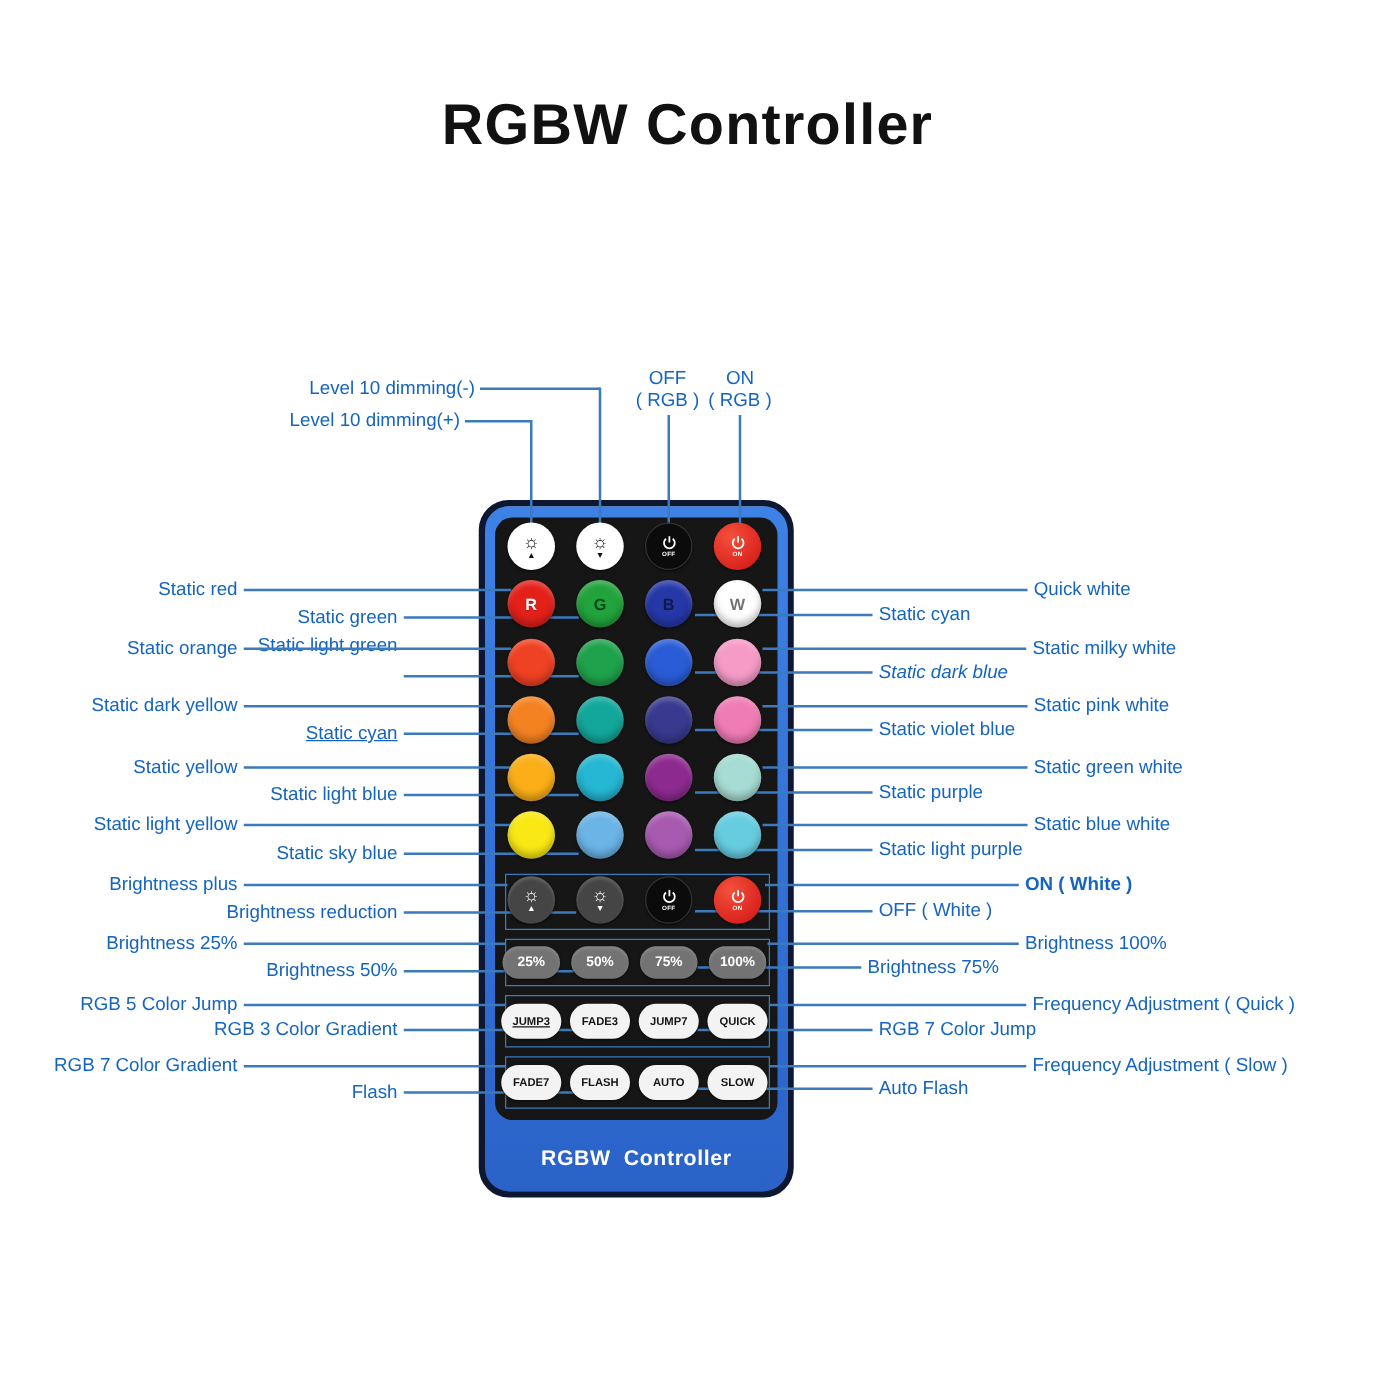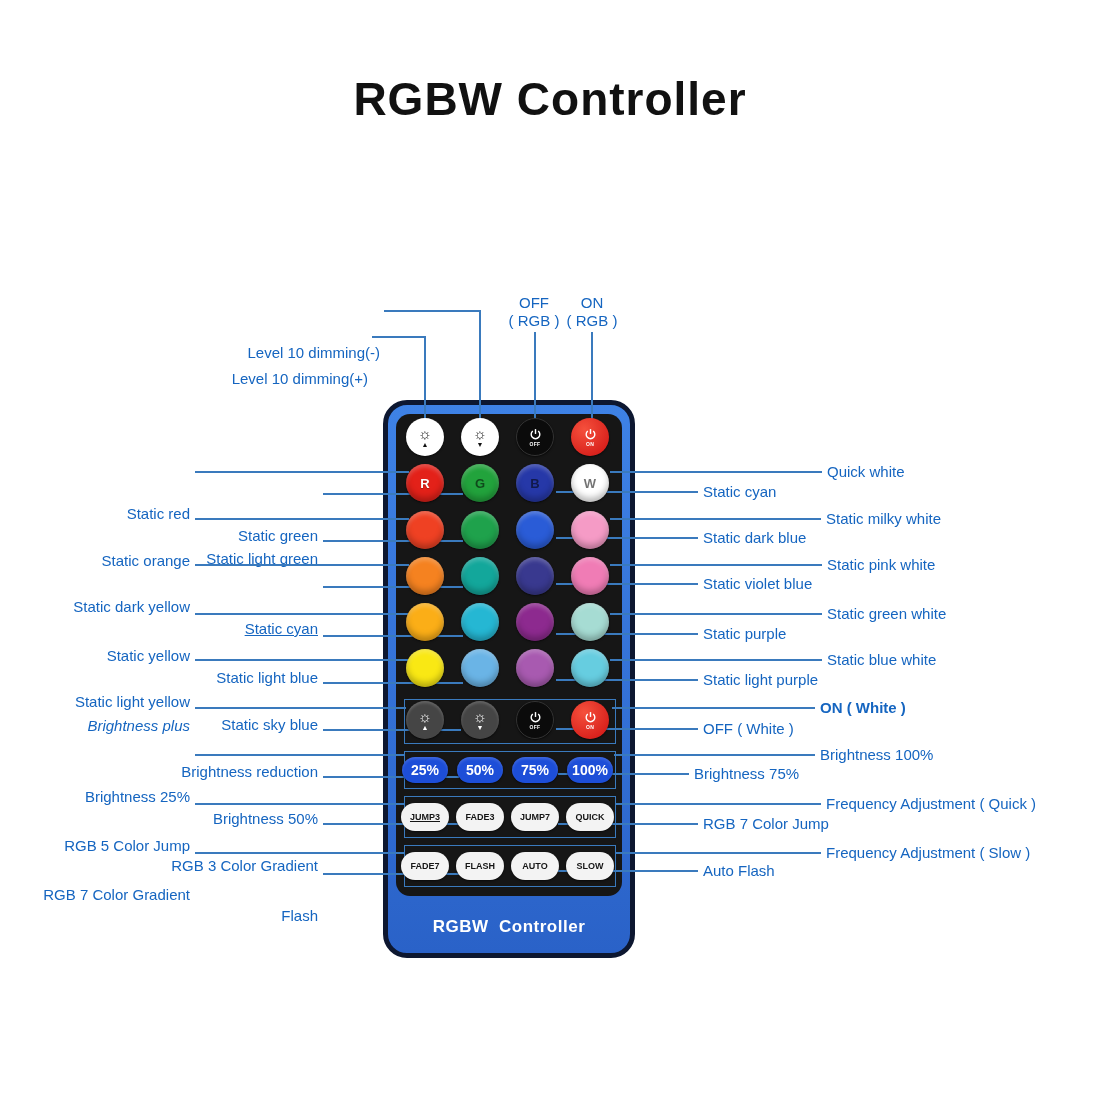--- a/index.html
+++ b/index.html
@@ -1,21 +1,21 @@
 <!DOCTYPE html>
 <html><head>
 <meta charset="utf-8">
 <style>
   html,body{margin:0;padding:0;background:#fff;}
   .stage{position:relative;width:1100px;height:1100px;background:#ffffff;overflow:hidden;
          font-family:"Liberation Sans",sans-serif;}
   .title{position:absolute;top:72px;left:0;width:100%;text-align:center;
          font-size:46px;font-weight:800;color:#111;letter-spacing:1px;}
   .lbl{position:absolute;font-size:15px;color:#1565c0;line-height:22px;white-space:nowrap;}
-  .lbl.r{text-align:right;margin-top:42px;}
+  .lbl.r{text-align:right;}
   .lbl.c{text-align:center;white-space:normal;}
   .hline{position:absolute;height:1.5px;background:#3a7abd;z-index:2;}
   .vline{position:absolute;width:1.5px;background:#3a7abd;z-index:2;}
   .box{position:absolute;border:1.5px solid #3a7abd;z-index:2;box-sizing:border-box;}
   .remote{position:absolute;left:383px;top:400px;width:252px;height:558px;box-sizing:border-box;
           background:linear-gradient(180deg,#3e82e6,#2a62c8);border:5px solid #0d1730;border-radius:24px;}
   .panel{position:absolute;left:8px;top:9px;width:226px;height:482px;background:#161616;border-radius:14px;}
   .brand{position:absolute;left:0;bottom:16px;width:100%;text-align:center;color:#fff;
          font-size:17px;font-weight:bold;white-space:pre;letter-spacing:.5px;}
   .btn{position:absolute;display:flex;align-items:center;justify-content:center;z-index:3;box-sizing:border-box;}
@@ -26,21 +26,21 @@
   .col{flex-direction:column;}
   .white-btn{background:#fff;box-shadow:0 1px 2px rgba(0,0,0,.6);}
   .gray-btn{background:#454545;box-shadow:inset 0 2px 3px rgba(255,255,255,.18),0 1px 2px rgba(0,0,0,.6);}
   .black-btn{background:#0b0b0b;border:1px solid #333;box-shadow:0 1px 2px rgba(0,0,0,.6);}
   .red-btn{background:radial-gradient(circle at 35% 30%,#f5503c,#cf1212);box-shadow:0 1px 2px rgba(0,0,0,.6);}
   .sun{font-size:15px;line-height:14px;}
   .arr{font-size:7px;line-height:7px;}
   .white-btn .sun,.white-btn .arr{color:#111;}
   .gray-btn .sun,.gray-btn .arr{color:#fff;}
   .pwtxt{font-size:5px;font-weight:bold;color:#fff;line-height:5px;margin-top:1px;letter-spacing:.3px;}
-  .pill{width:46px;height:26px;border-radius:13px;background:#1d4ed8;color:#fff;font-size:14px;font-weight:bold;
+  .pill{width:46px;height:26px;border-radius:13px;background:#737373;color:#fff;font-size:11px;font-weight:bold;
         box-shadow:inset 0 2px 3px rgba(255,255,255,.15),0 1px 2px rgba(0,0,0,.55);}
   .mode{width:48px;height:28px;border-radius:14px;background:#f3f3f3;color:#151515;font-size:9px;font-weight:bold;
         box-shadow:0 1px 2px rgba(0,0,0,.55);}
 </style>
 </head>
 <body>
 
 <div class="stage">
 
   <div class="title">RGBW Controller</div>
@@ -170,21 +170,21 @@
   <div class="lbl r" style="left:10px;top:461px;width:180px;">Static red</div>
   <div class="lbl r" style="left:138px;top:483px;width:180px;">Static green</div>
   <div class="lbl r" style="left:10px;top:508px;width:180px;">Static orange</div>
   <div class="lbl r" style="left:138px;top:506px;width:180px;">Static light green</div>
   <div class="lbl r" style="left:10px;top:554px;width:180px;">Static dark yellow</div>
   <div class="lbl r" style="left:138px;top:576px;width:180px;text-decoration:underline;">Static cyan</div>
   <div class="lbl r" style="left:10px;top:603px;width:180px;">Static yellow</div>
   <div class="lbl r" style="left:138px;top:625px;width:180px;">Static light blue</div>
   <div class="lbl r" style="left:10px;top:649px;width:180px;">Static light yellow</div>
   <div class="lbl r" style="left:138px;top:672px;width:180px;">Static sky blue</div>
-  <div class="lbl r" style="left:10px;top:673px;width:180px;font-style:italic;">Brightness plus</div>
+  <div class="lbl r" style="left:10px;top:697px;width:180px;">Brightness plus</div>
   <div class="lbl r" style="left:138px;top:719px;width:180px;">Brightness reduction</div>
   <div class="lbl r" style="left:10px;top:744px;width:180px;">Brightness 25%</div>
   <div class="lbl r" style="left:138px;top:766px;width:180px;">Brightness 50%</div>
   <div class="lbl r" style="left:10px;top:793px;width:180px;">RGB 5 Color Jump</div>
   <div class="lbl r" style="left:138px;top:813px;width:180px;">RGB 3 Color Gradient</div>
   <div class="lbl r" style="left:10px;top:842px;width:180px;">RGB 7 Color Gradient</div>
   <div class="lbl r" style="left:138px;top:863px;width:180px;">Flash</div>
 
   <div class="hline" style="left:195px;top:471px;width:214px;"></div>
   <div class="hline" style="left:323px;top:493px;width:140px;"></div>
@@ -201,21 +201,21 @@
   <div class="hline" style="left:195px;top:754px;width:209px;"></div>
   <div class="hline" style="left:323px;top:776px;width:136px;"></div>
   <div class="hline" style="left:195px;top:803px;width:209px;"></div>
   <div class="hline" style="left:323px;top:823px;width:136px;"></div>
   <div class="hline" style="left:195px;top:852px;width:209px;"></div>
   <div class="hline" style="left:323px;top:873px;width:136px;"></div>
 
   <div class="lbl" style="left:827px;top:461px;">Quick white</div>
   <div class="lbl" style="left:703px;top:481px;">Static cyan</div>
   <div class="lbl" style="left:826px;top:508px;">Static milky white</div>
-  <div class="lbl" style="left:703px;top:527px;">Static dark blue</div>
+  <div class="lbl" style="left:703px;top:527px;font-style:italic;">Static dark blue</div>
   <div class="lbl" style="left:827px;top:554px;">Static pink white</div>
   <div class="lbl" style="left:703px;top:573px;">Static violet blue</div>
   <div class="lbl" style="left:827px;top:603px;">Static green white</div>
   <div class="lbl" style="left:703px;top:623px;">Static purple</div>
   <div class="lbl" style="left:827px;top:649px;">Static blue white</div>
   <div class="lbl" style="left:703px;top:669px;">Static light purple</div>
   <div class="lbl" style="left:820px;top:697px;font-weight:bold;">ON ( White )</div>
   <div class="lbl" style="left:703px;top:718px;">OFF ( White )</div>
   <div class="lbl" style="left:820px;top:744px;">Brightness 100%</div>
   <div class="lbl" style="left:694px;top:763px;">Brightness 75%</div>

